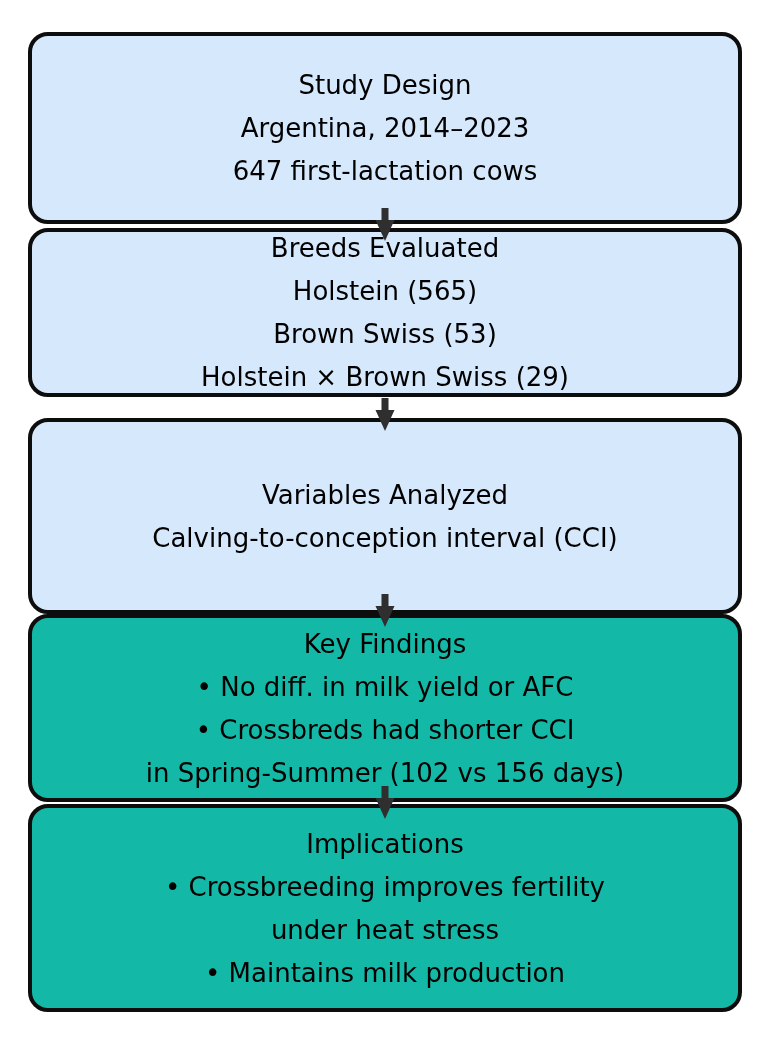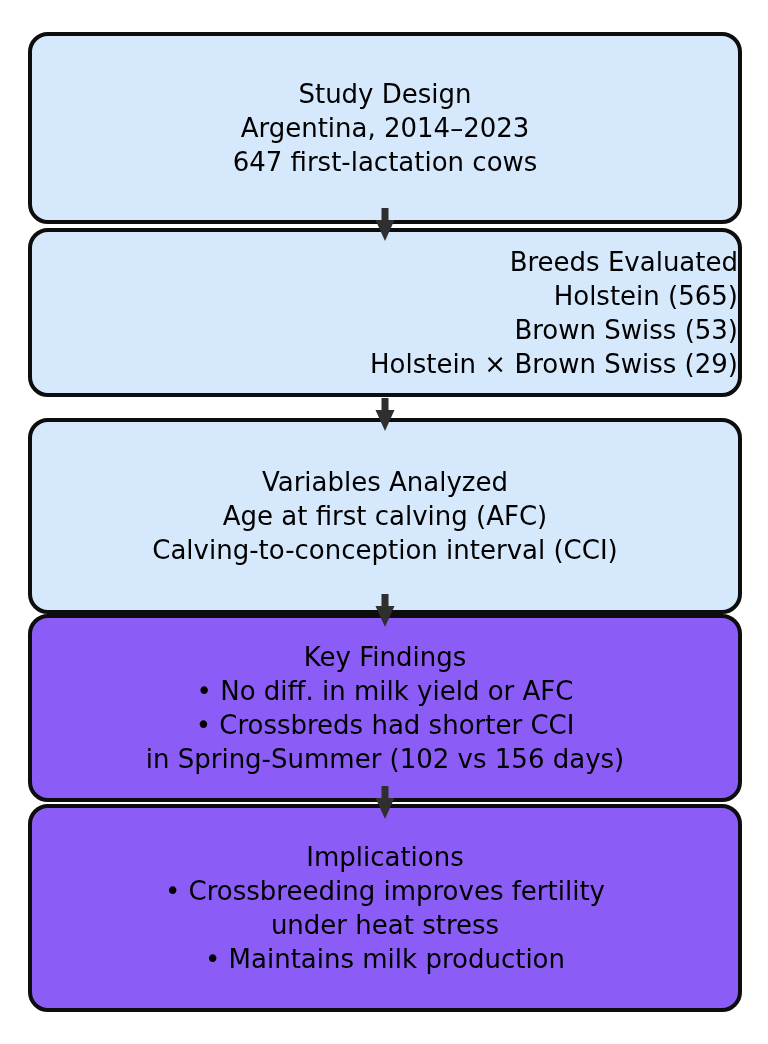--- a/index.html
+++ b/index.html
@@ -32,33 +32,34 @@
     border-radius: 20px;
     display: flex;
     flex-direction: column;
     align-items: center;
     justify-content: center;
     text-align: center;
     color: #000000;
     font-size: 26px;
     line-height: 34px;
     letter-spacing: 0px;
+    gap: 9px;
   }
 
   .node .line {
     display: block;
     white-space: nowrap;
   }
 
   .node.blue  { background: #d6e8fb; }
-  .node.green { background: #8b5cf6; }
+  .node.green { background: #14b8a6; }
 
   
   #node-1 { top: 32px;  height: 192px; z-index: 1; }
-  #node-2 { top: 228px; height: 169px; z-index: 1; align-items: flex-end; }
+  #node-2 { top: 228px; height: 169px; z-index: 1; }
   #node-3 { top: 418px; height: 196px; z-index: 1; }
   #node-4 { top: 614px; height: 188px; z-index: 1; }
   #node-5 { top: 804px; height: 208px; z-index: 1; }
 
   
   .connector {
     position: absolute;
     left: 374px;
     width: 22px;
     height: 34px;
@@ -99,21 +100,20 @@
 
   <div class="connector" id="edge-2">
     <svg width="22" height="34" viewBox="0 0 22 34">
       <rect x="7.5" y="0" width="7" height="14" fill="#2f2f2f"></rect>
       <polygon points="11,33 1.5,12 20.5,12" fill="#2f2f2f"></polygon>
     </svg>
   </div>
 
   <div class="node blue" id="node-3">
     <span class="line">Variables Analyzed</span>
-    <span class="line">Age at first calving (AFC)</span>
     <span class="line">Calving-to-conception interval (CCI)</span>
   </div>
 
   <div class="connector" id="edge-3">
     <svg width="22" height="34" viewBox="0 0 22 34">
       <rect x="7.5" y="0" width="7" height="14" fill="#2f2f2f"></rect>
       <polygon points="11,33 1.5,12 20.5,12" fill="#2f2f2f"></polygon>
     </svg>
   </div>
 

